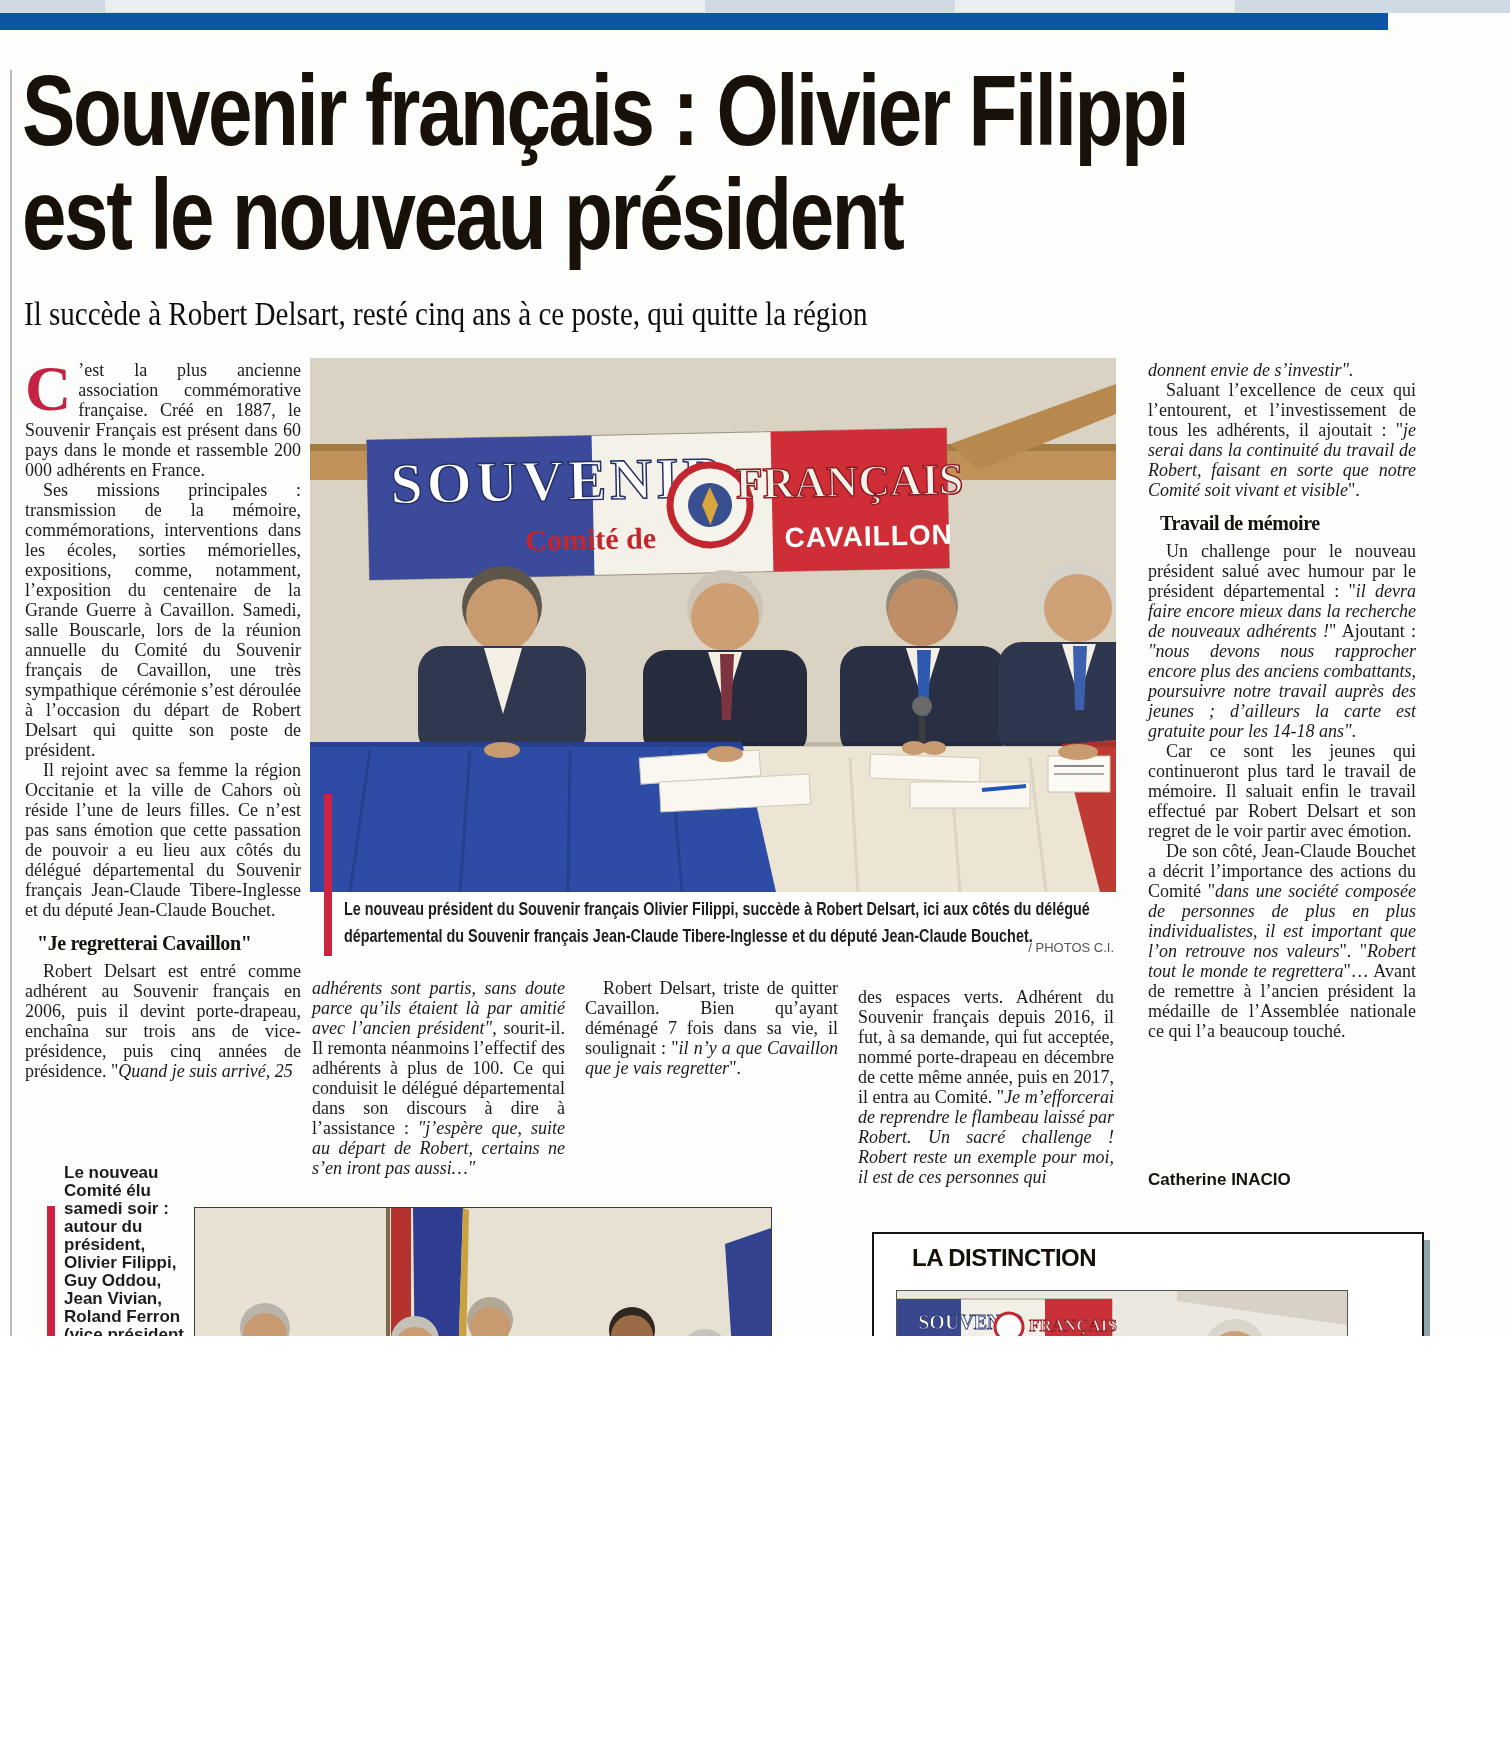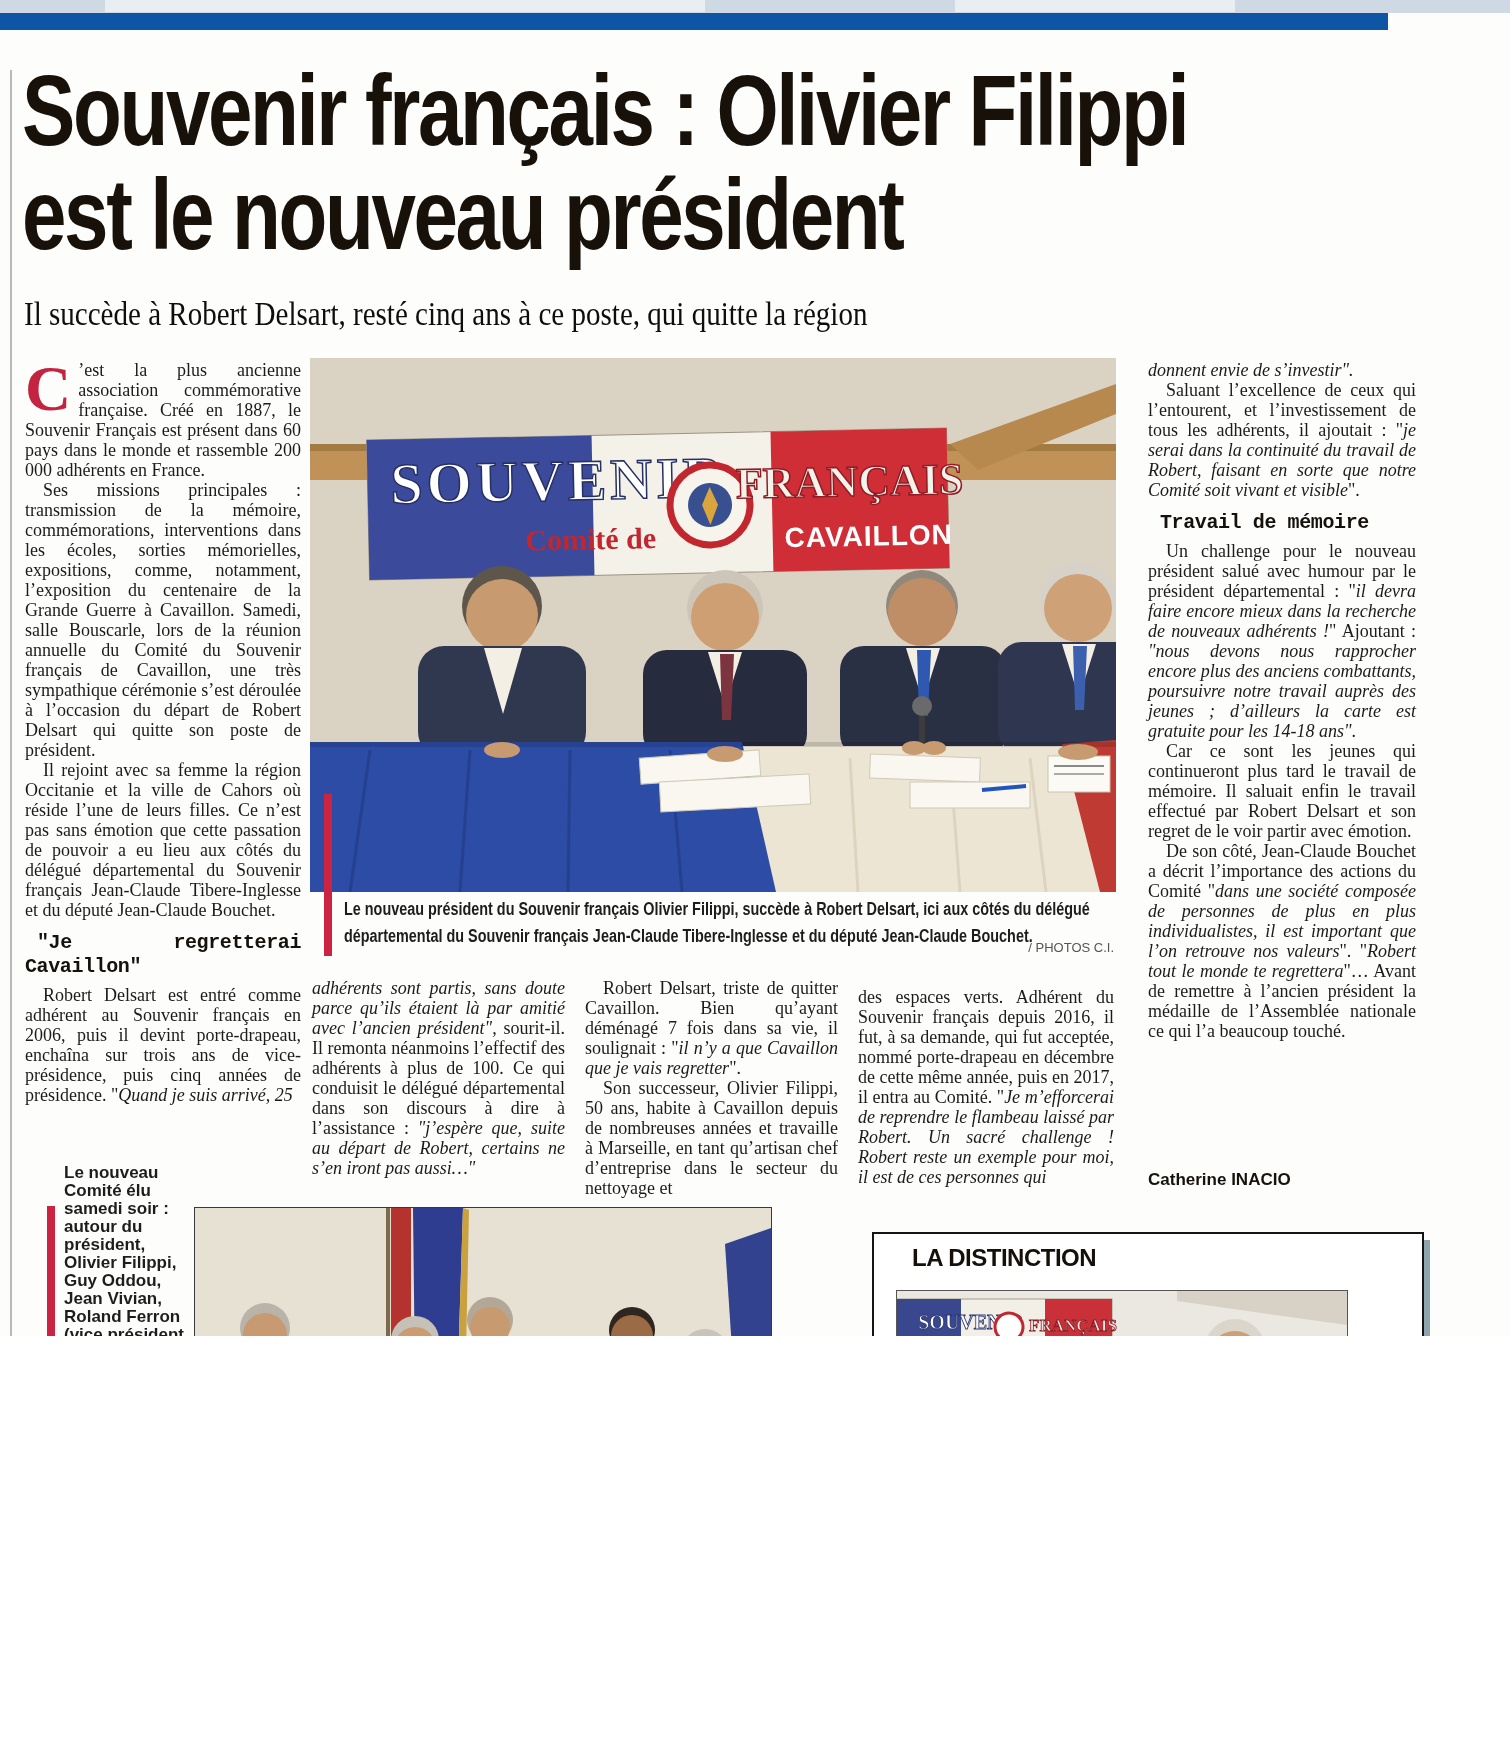--- a/index.html
+++ b/index.html
@@ -15,21 +15,21 @@
   .headline{left:22px;top:58px;width:1800px;font-family:"Liberation Sans",sans-serif;
             font-weight:bold;font-size:100px;line-height:104px;color:#17110a;
             letter-spacing:-3px;transform:scaleX(.80);transform-origin:0 0;white-space:nowrap;}
   .subheadline{left:24px;top:296px;width:1300px;font-size:33px;color:#0e0e0e;
                transform:scaleX(.88);transform-origin:0 0;white-space:nowrap;}
   
   .col{font-size:18px;line-height:20px;text-align:justify;color:#1b1b1b;}
   .col p.para{margin:0;text-indent:18px;}
   .col p.para.noindent{text-indent:0;}
   .col em{font-style:italic;}
-  .subhead{font-family:Liberation Mono, monospace;font-weight:bold;font-size:20px;
+  .subhead{font-family:Liberation Serif, serif;font-weight:bold;font-size:20px;
            line-height:24px;letter-spacing:-0.4px;color:#15110c;margin:11px 0 6px;text-indent:12px;}
   .dropcap{float:left;color:#c42342;font-size:64px;line-height:52px;font-weight:bold;
            padding:3px 7px 0 0;font-family:"Liberation Serif",serif;}
   .byline{font-family:"Liberation Sans",sans-serif;font-weight:bold;font-size:17px;
           text-align:left;color:#16120d;}
   
   .cap-bar{width:8px;background:#cd2342;z-index:6;}
   .caption-main-wrap{left:344px;top:896px;width:775px;height:84px;overflow:visible;}
   .caption-main-text{width:968px;transform:scaleX(.80);transform-origin:0 0;
       font-family:"Liberation Sans",sans-serif;font-weight:bold;font-size:18px;line-height:27px;color:#1d1d1d;}
@@ -74,21 +74,20 @@
       <p class="para"><span>Ses missions principales : transmission de la mémoire, commémorations, interventions dans les écoles, sorties mémorielles, expositions, comme, notamment, l’exposition du centenaire de la Grande Guerre à Cavaillon. Samedi, salle Bouscarle, lors de la réunion annuelle du Comité du Souvenir français de Cavaillon, une très sympathique cérémonie s’est déroulée à l’occasion du départ de Robert Delsart qui quitte son poste de président.</span></p>
       <p class="para"><span>Il rejoint avec sa femme la région Occitanie et la ville de Cahors où réside l’une de leurs filles. Ce n’est pas sans émotion que cette passation de pouvoir a eu lieu aux côtés du délégué départemental du Souvenir français Jean-Claude Tibere-Inglesse et du député Jean-Claude Bouchet.</span></p>
       <h3 class="subhead">"Je regretterai Cavaillon"</h3>
       <p class="para"><span>Robert Delsart est entré comme adhérent au Souvenir français en 2006, puis il devint porte-drapeau, enchaîna sur trois ans de vice-présidence, puis cinq années de présidence. "</span><em>Quand je suis arrivé, 25</em></p>
     </div>
   <div class="abs col" style="left:312px;top:978px;width:253px;">
       <p class="para noindent"><em>adhérents sont partis, sans doute parce qu’ils étaient là par amitié avec l’ancien président",</em><span> sourit-il. Il remonta néanmoins l’effectif des adhérents à plus de 100. Ce qui conduisit le délégué départemental dans son discours à dire à l’assistance : </span><em>"j’espère que, suite au départ de Robert, certains ne s’en iront pas aussi…"</em></p>
     </div>
   <div class="abs col" style="left:585px;top:978px;width:253px;">
       <p class="para"><span>Robert Delsart, triste de quitter Cavaillon. Bien qu’ayant déménagé 7 fois dans sa vie, il soulignait : "</span><em>il n’y a que Cavaillon que je vais regretter</em><span>".</span></p>
-      <p class="para"><span>Son successeur, Olivier Filippi, 50 ans, habite à Cavaillon depuis de nombreuses années et travaille à Marseille, en tant qu’artisan chef d’entreprise dans le secteur du nettoyage et</span></p>
     </div>
   <div class="abs col" style="left:858px;top:978px;width:256px;margin-top:9px;">
       <p class="para noindent"><span>des espaces verts. Adhérent du Souvenir français depuis 2016, il fut, à sa demande, qui fut acceptée, nommé porte-drapeau en décembre de cette même année, puis en 2017, il entra au Comité. "</span><em>Je m’efforcerai de reprendre le flambeau laissé par Robert. Un sacré challenge ! Robert reste un exemple pour moi, il est de ces personnes qui</em></p>
     </div>
   <div class="abs col" style="left:1148px;top:360px;width:268px;">
       <p class="para noindent"><em>donnent envie de s’investir".</em></p>
       <p class="para"><span>Saluant l’excellence de ceux qui l’entourent, et l’investissement de tous les adhérents, il ajoutait : "</span><em>je serai dans la continuité du travail de Robert, faisant en sorte que notre Comité soit vivant et visible</em><span>".</span></p>
       <h3 class="subhead">Travail de mémoire</h3>
       <p class="para"><span>Un challenge pour le nouveau président salué avec humour par le président départemental : "</span><em>il devra faire encore mieux dans la recherche de nouveaux adhérents !</em><span>" Ajoutant : </span><em>"nous devons nous rapprocher encore plus des anciens combattants, poursuivre notre travail auprès des jeunes ; d’ailleurs la carte est gratuite pour les 14-18 ans"</em><span>.</span></p>
       <p class="para"><span>Car ce sont les jeunes qui continueront plus tard le travail de mémoire. Il saluait enfin le travail effectué par Robert Delsart et son regret de le voir partir avec émotion.</span></p>

